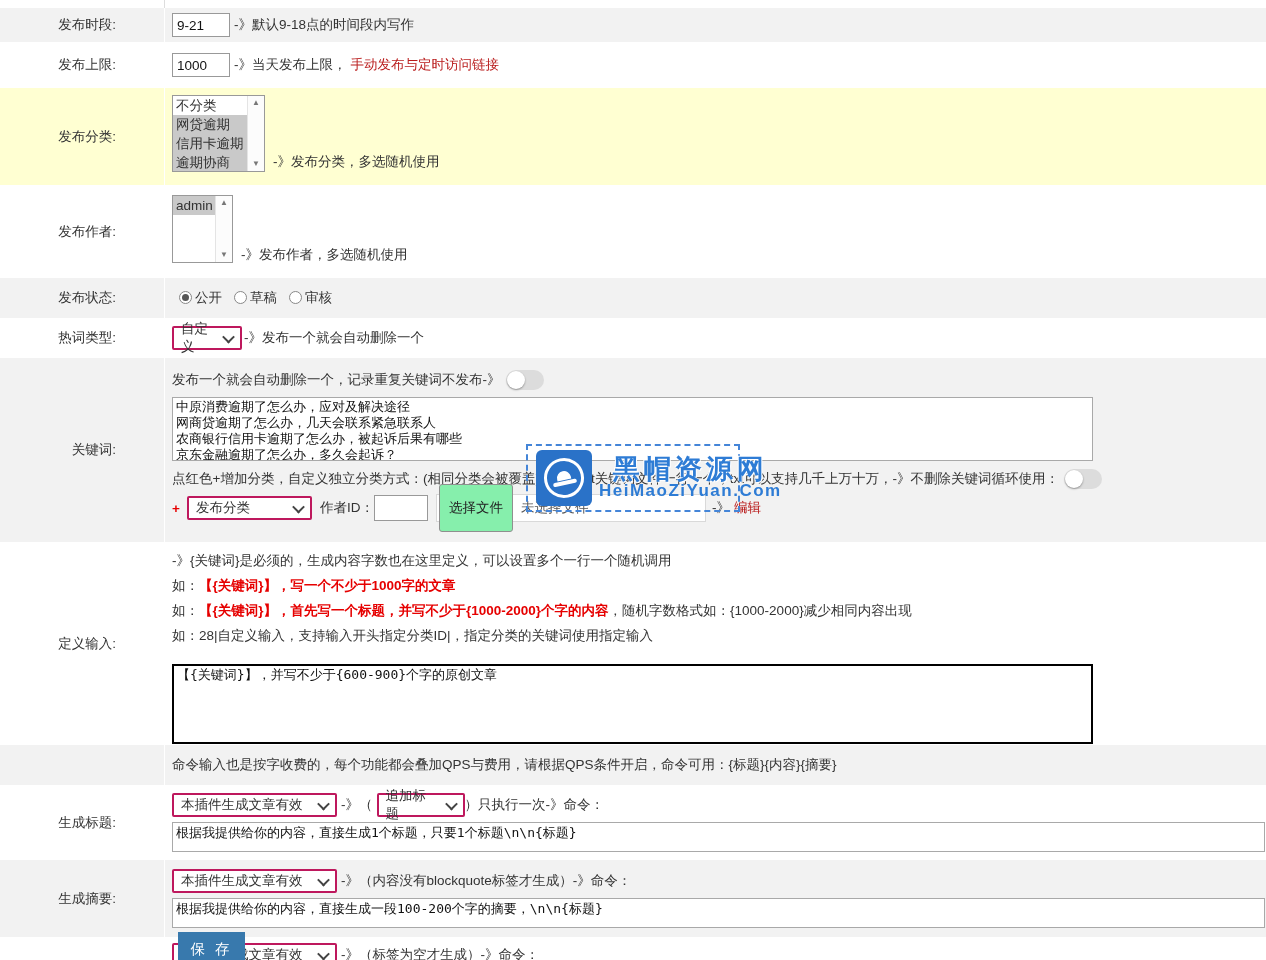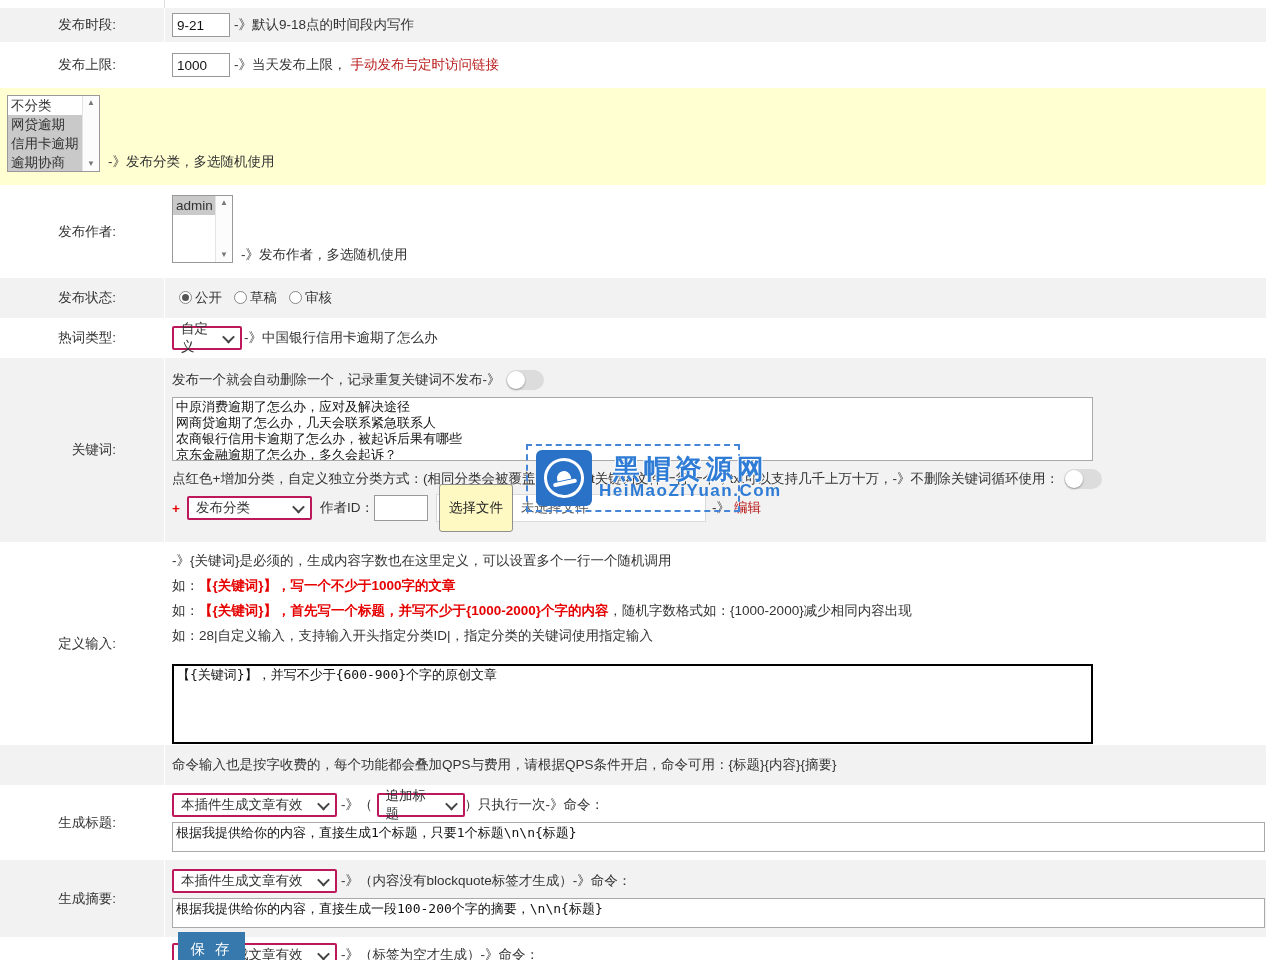--- a/index.html
+++ b/index.html
@@ -72,21 +72,21 @@
   
   textarea{display:block;resize:none;background:#fff;color:#111;
            font:13px/16px "DejaVu Sans Mono",monospace;box-sizing:border-box}
   .ta-kw{width:921px;height:64px;border:1px solid #a9a9a9;padding:1px 3px;margin-top:3px}
   .ta-def{width:921px;height:80px;border:2px solid #000;padding:1px 3px;margin-top:16px}
   .ta-cmd{width:1093px;height:30px;border:1px solid #a9a9a9;padding:2px 3px;margin-top:4px}
 
   
   .filebox{display:inline-flex;align-items:center;border:1px solid #d9d9d9;background:#fff;
            width:270px;height:28px;box-sizing:border-box;padding:0 2px}
-  .filebtn{border:1px solid #8f8f8f;border-radius:3px;background:#fef9c3;height:22px;
+  .filebtn{border:1px solid #8f8f8f;border-radius:3px;background:#86efac;height:22px;
            padding:12px 9px;font-size:13.5px;color:#222;display:inline-flex;align-items:center;
            margin-right:8px;cursor:pointer}
   .fileempty{color:#555}
 
   .kw-line{display:flex;align-items:center}
   .def-line{line-height:25px;white-space:nowrap}
 
   
   .watermark{position:absolute;left:526px;top:444px;width:214px;height:68px;
              border:2px dashed #4485d8;box-sizing:border-box;display:flex;align-items:center;
@@ -125,20 +125,21 @@
 <div class="row r-limit bg-white">
   <div class="lbl">发布上限:</div>
   <div class="content hflex">
     <input class="ti" value="1000" style="">
     <span class="arrow-txt gap4">-》当天发布上限，</span>
     <a class="lnk">手动发布与定时访问链接</a>
   </div>
 </div>
 
 <div class="row r-cat bg-yellow">
+  <div class="lbl">发布分类:</div>
   <div class="content" style="display:flex;align-items:flex-end;">
     <div class="listbox" style="width:93px;height:77px;margin-top:7px;align-self:flex-start;">
       <div class="opts">
         <div class="opt">不分类</div>
         <div class="opt selected">网贷逾期</div>
         <div class="opt selected">信用卡逾期</div>
         <div class="opt selected">逾期协商</div>
       </div>
       <div class="sbar">
         <span>▲</span>
@@ -180,21 +181,21 @@
   </div>
 </div>
 
 <div class="row r-hot bg-white">
   <div class="lbl">热词类型:</div>
   <div class="content hflex">
     <span class="sel" style="width:70px;">
       <span>自定义</span>
       <span class="chev"></span>
     </span>
-    <span class="arrow-txt" style="margin-left:2px;">-》中国银行信用卡逾期了怎么办</span>
+    <span class="arrow-txt" style="margin-left:2px;">-》发布一个就会自动删除一个</span>
   </div>
 </div>
 
 <div class="row r-kw bg-gray">
   <div class="lbl">关键词:</div>
   <div class="content">
     <div class="kw-line" style="margin-top:8px;height:28px;">
       <span>发布一个就会自动删除一个，记录重复关键词不发布-》</span>
       <span class="toggle"></span>
     </div>

